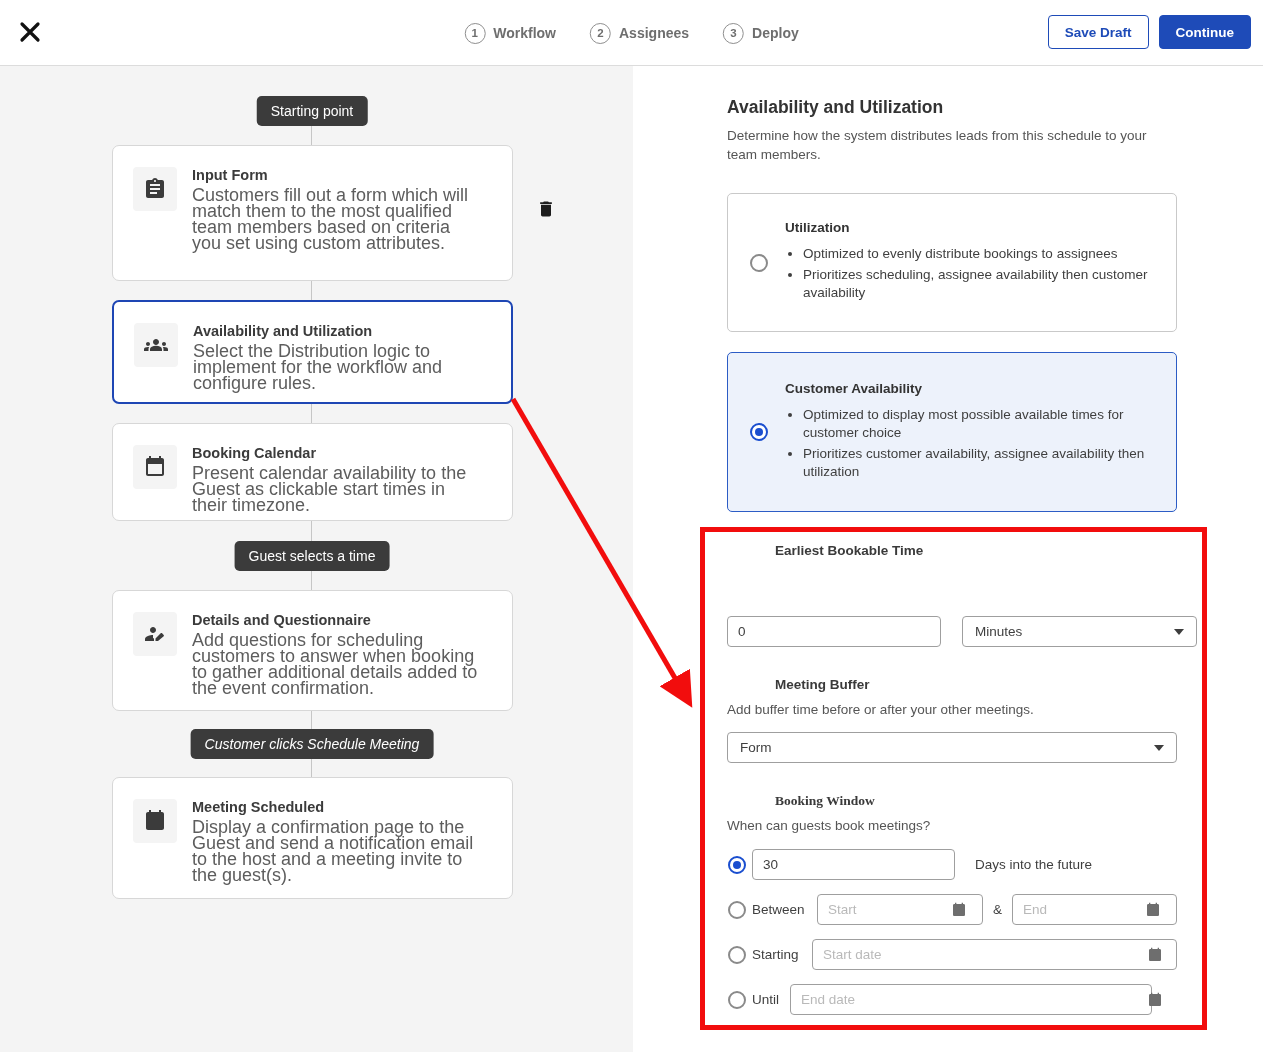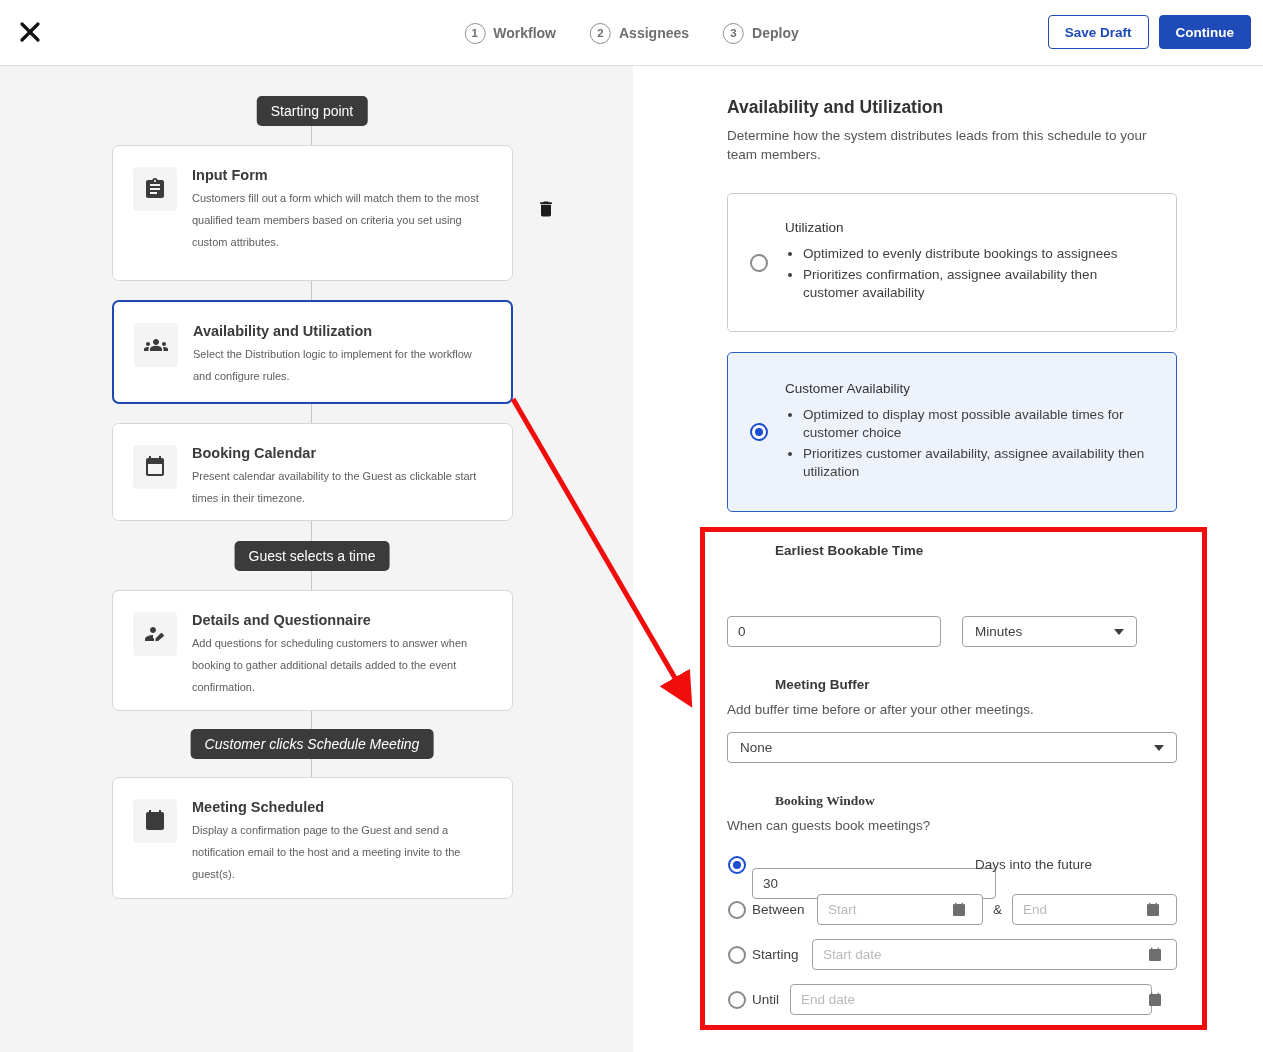--- a/index.html
+++ b/index.html
@@ -21,35 +21,35 @@
 
   
   .left-panel { position:absolute; left:0; top:66px; width:633px; height:986px; background:#f4f4f4; }
   .connector { position:absolute; left:311px; top:110px; width:1px; height:750px; background:#c6c6c6; }
   .flow-badge { position:absolute; left:312px; transform:translateX(-50%); background:#3b3b3b; color:#fff; font-size:14px; padding:7px 14px; border-radius:5px; white-space:nowrap; z-index:2; }
   .flow-card { position:absolute; left:112px; width:401px; background:#fff; border:1px solid #d7d7d7; border-radius:7px; display:flex; gap:15px; padding:21px 20px; z-index:2; cursor:pointer; }
   .flow-card.selected { border:2px solid #1e46b4; }
   .icon-box { width:44px; height:44px; background:#f4f4f4; border-radius:4px; flex-shrink:0; display:flex; align-items:center; justify-content:center; }
   .icon-box svg { width:24px; height:24px; fill:#3b3b3b; }
   .flow-card-title { font-size:14.5px; font-weight:bold; color:#3b3b3b; margin-bottom:4px; }
-  .flow-card-desc { font-size:11px; color:#5d5d5d; line-height:22px; width:292px; }
+  .flow-card-desc { font-size:18px; color:#5d5d5d; line-height:16px; width:292px; }
   .trash { position:absolute; left:536px; top:198px; width:20px; height:22px; cursor:pointer; z-index:2; }
   .trash svg { width:20px; height:22px; fill:#1c1c1c; }
 
   
   .arrow-overlay { position:absolute; left:0; top:0; width:1263px; height:1052px; pointer-events:none; z-index:6; }
 
   
   .panel-title { position:absolute; left:727px; top:97px; font-size:17.5px; font-weight:bold; color:#333; }
   .panel-desc { position:absolute; left:727px; top:126px; width:445px; font-size:13.5px; color:#555; line-height:19px; }
 
   .option-card { position:absolute; left:727px; width:450px; border:1px solid #c9c9c9; border-radius:5px; background:#fff; display:flex; align-items:center; padding:0 18px 0 22px; cursor:pointer; }
   .option-card.selected { background:#edf2fb; border:1px solid #2c5cc5; }
   .option-content { margin-left:17px; padding:18px 0; }
-  .option-title { font-size:13.5px; font-weight:normal; color:#333; margin-bottom:10px; }
+  .option-title { font-size:13.5px; font-weight:bold; color:#333; margin-bottom:10px; }
   .option-bullets { list-style:disc; padding-left:18px; }
   .option-bullets li { font-size:13.5px; color:#3f3f3f; line-height:18.5px; margin-bottom:2px; width:352px; }
 
   .radio { width:18px; height:18px; border-radius:50%; border:2px solid #8a8a8a; background:#fff; flex-shrink:0; cursor:pointer; position:relative; }
   .radio.checked { border:2px solid #1a4ecf; }
   .radio.checked::after { content:""; position:absolute; left:3px; top:3px; width:8px; height:8px; border-radius:50%; background:#1a4ecf; }
 
   .red-box { position:absolute; left:700px; top:527px; width:507px; height:503px; border:5px solid #f20d0d; z-index:5; pointer-events:none; }
 
   .field-label { position:absolute; font-size:13.5px; font-weight:bold; color:#3a3a3a;margin-left:48px; }
@@ -187,57 +187,57 @@
 
   <div class="panel-title">Availability and Utilization</div>
   <div class="panel-desc">Determine how the system distributes leads from this schedule to your team members.</div>
 
   <div class="option-card" style="top:193px; height:139px;">
     <div class="radio"></div>
     <div class="option-content">
       <div class="option-title">Utilization</div>
       <ul class="option-bullets">
         <li>Optimized to evenly distribute bookings to assignees</li>
-        <li>Prioritizes confirmation, assignee availability then customer availability</li>
+        <li>Prioritizes scheduling, assignee availability then customer availability</li>
       </ul>
     </div>
   </div>
 
   <div class="option-card selected" style="top:352px; height:160px;">
     <div class="radio checked"></div>
     <div class="option-content">
       <div class="option-title">Customer Availability</div>
       <ul class="option-bullets">
         <li>Optimized to display most possible available times for customer choice</li>
         <li>Prioritizes customer availability, assignee availability then utilization</li>
       </ul>
     </div>
   </div>
 
   <div class="red-box"></div>
 
   <div class="field-label" style="left:727px; top:543px;">Earliest Bookable Time</div>
   <input class="tb-input" style="left: 727px; top: 616px; width: 214px;" value="0">
-  <div class="dd-select" style="left:962px; top:616px; width:175px;">
+  <div class="dd-select" style="left:962px; top:616px; width:235px;">
     <span>Minutes</span>
     <span class="caret"></span>
   </div>
 
   <div class="field-label" style="left:727px; top:677px;">Meeting Buffer</div>
   <div class="field-desc" style="left:727px; top:700px; width:440px;">Add buffer time before or after your other meetings.</div>
   <div class="dd-select" style="left:727px; top:732px; width:450px;">
-    <span>None</span>
+    <span>Form</span>
     <span class="caret"></span>
   </div>
 
   <div class="field-label" style="left:727px; top:793px;font-family:Liberation Serif, serif;">Booking Window</div>
   <div class="field-desc" style="left:727px; top:816px; width:440px;">When can guests book meetings?</div>
 
   <div class="radio checked row-radio" style="left:728px; top:856px;"></div>
-  <input class="tb-input" style="left: 752px; top: 849px; width: 244px; margin-top: 19px;" value="30">
+  <input class="tb-input" style="left: 752px; top: 849px; width: 203px;" value="30">
   <div class="inline-label" style="left:975px; top:857px;">Days into the future</div>
 
   <div class="radio row-radio" style="left:728px; top:901px;"></div>
   <div class="inline-label" style="left:752px; top:902px;">Between</div>
   <input class="tb-input with-icon" style="left: 817px; top: 894px; width: 166px;" placeholder="Start">
   <span class="cal-icon" style="left:951px; top:902px;"><svg viewBox="0 0 24 24">
         <path d="M19 3h-1V1h-2v2H8V1H6v2H5c-1.11 0-1.99.9-1.99 2L3 19c0 1.1.89 2 2 2h14c1.1 0 2-.9 2-2V5c0-1.1-.9-2-2-2z"></path>
       </svg></span>
   <div class="inline-label" style="left:993px; top:902px;">&amp;</div>
   <input class="tb-input with-icon" style="left: 1012px; top: 894px; width: 165px;" placeholder="End">

